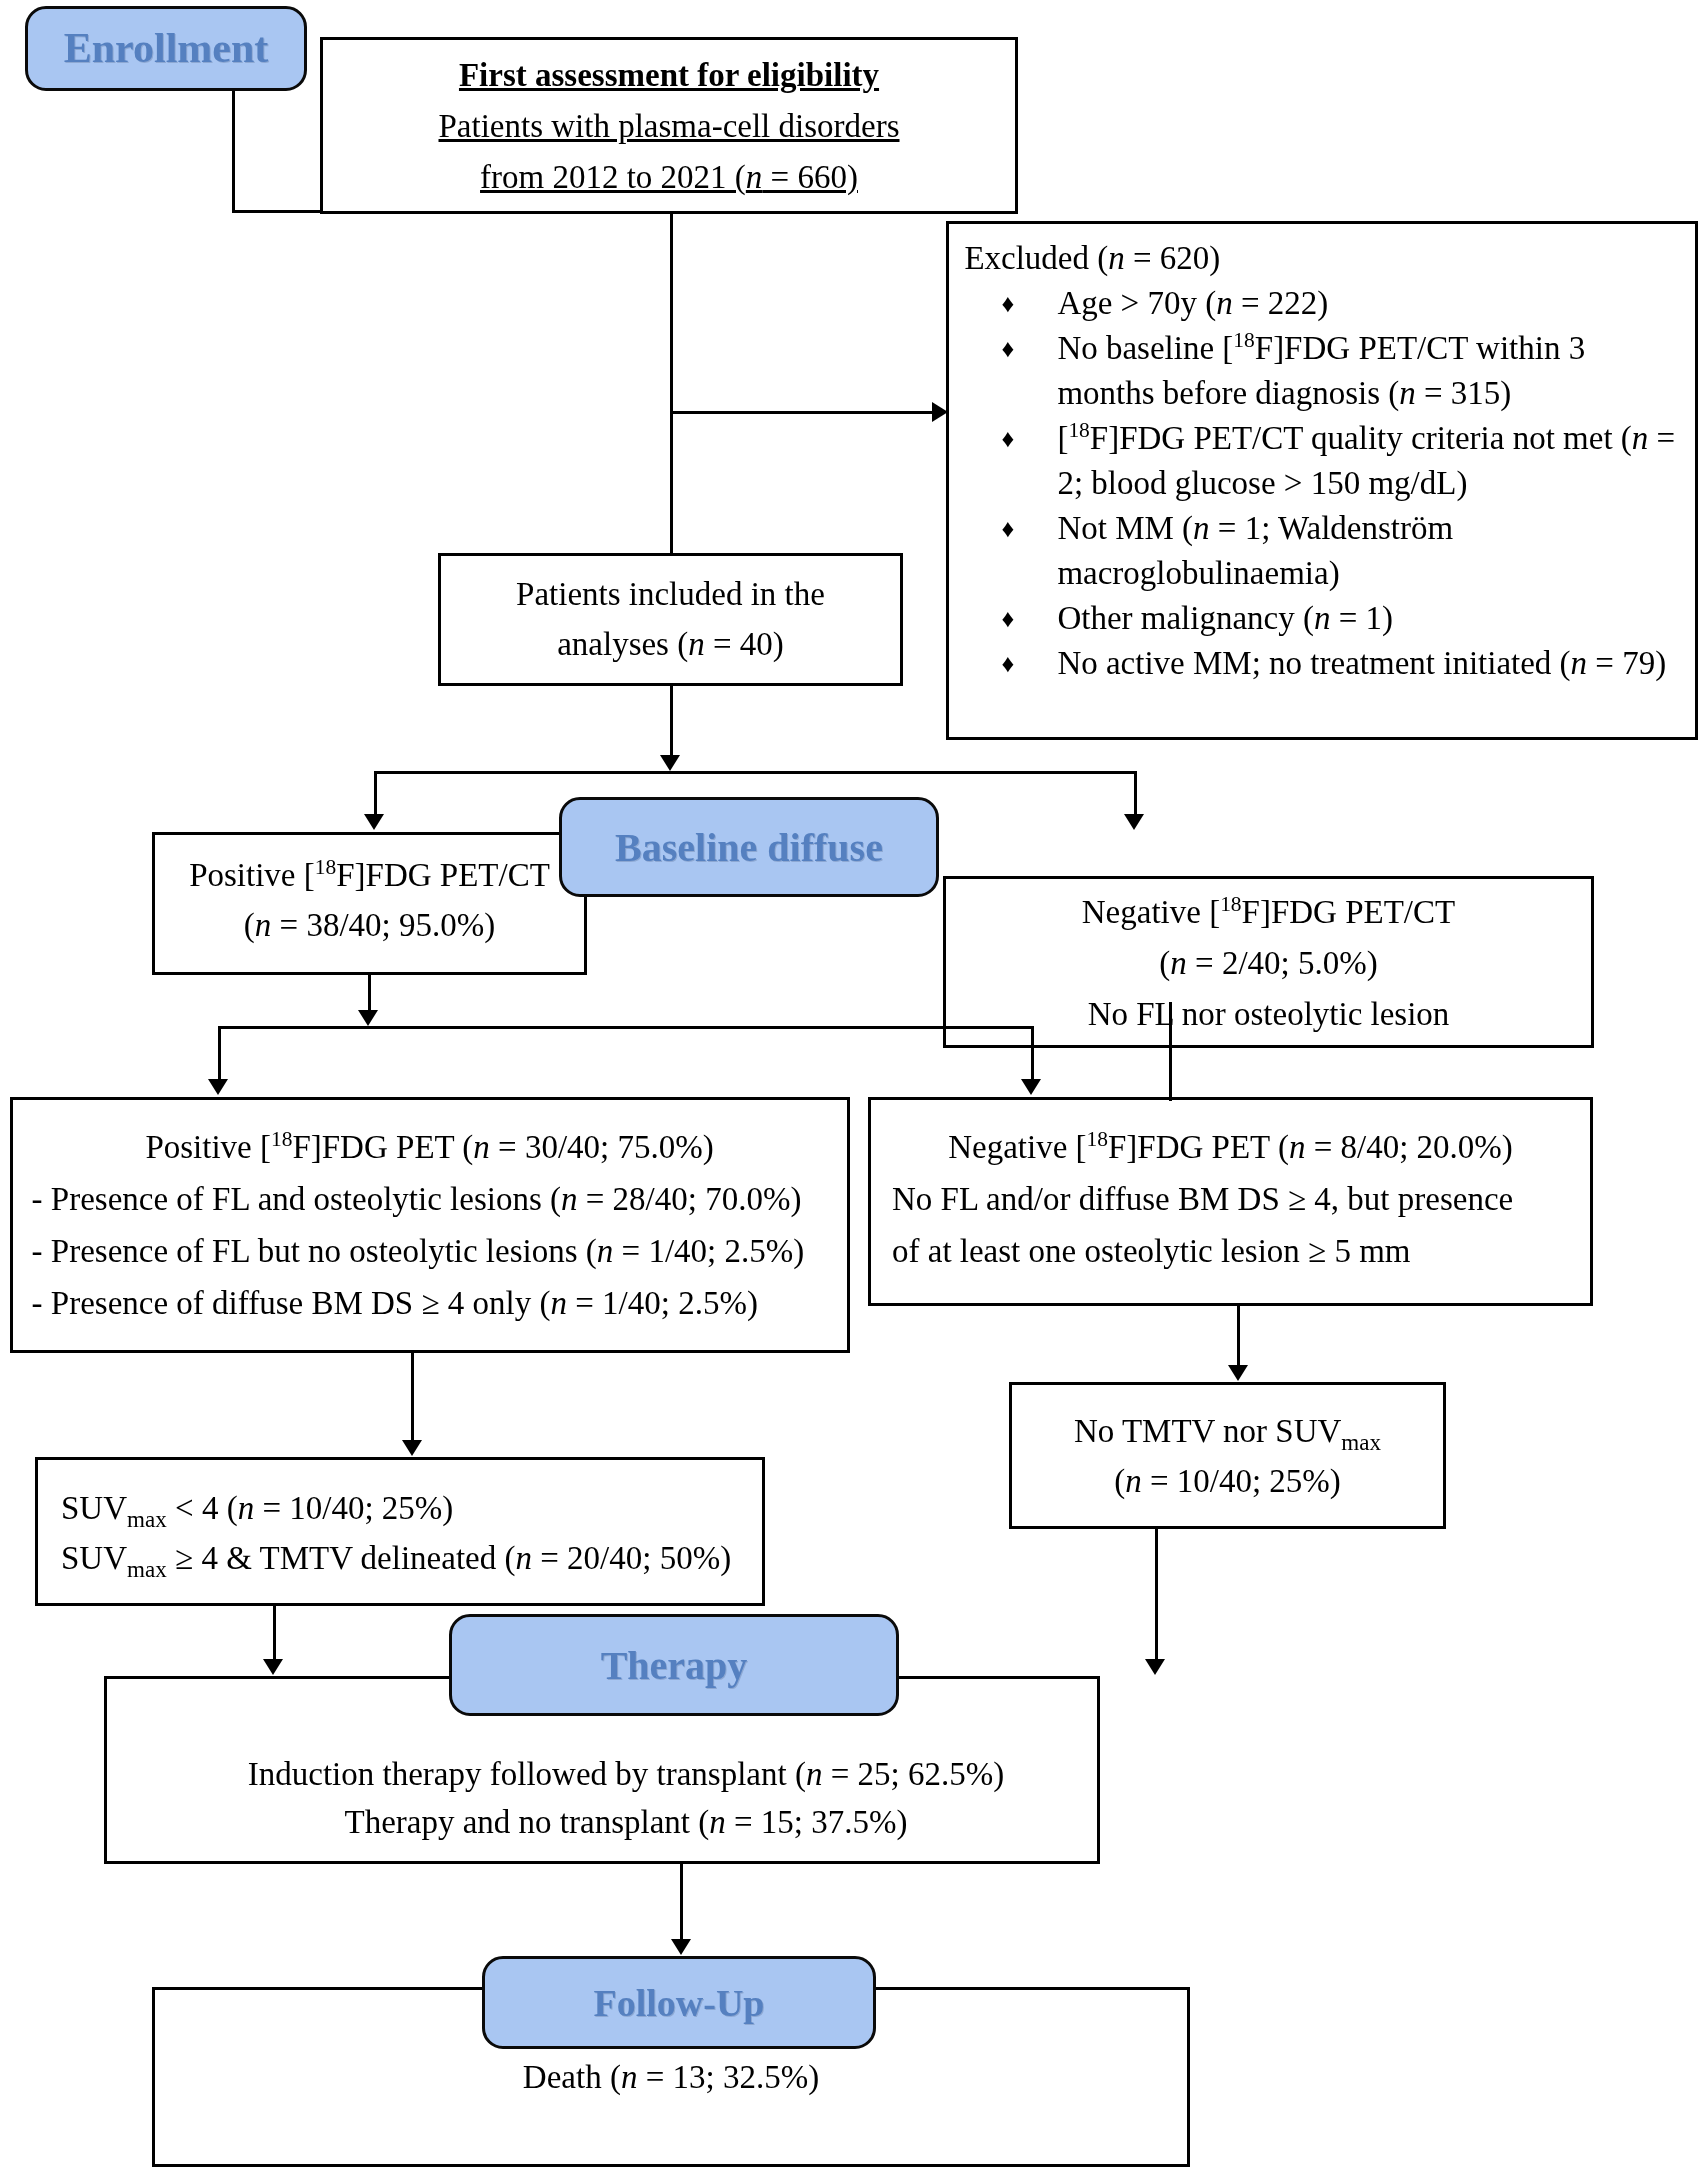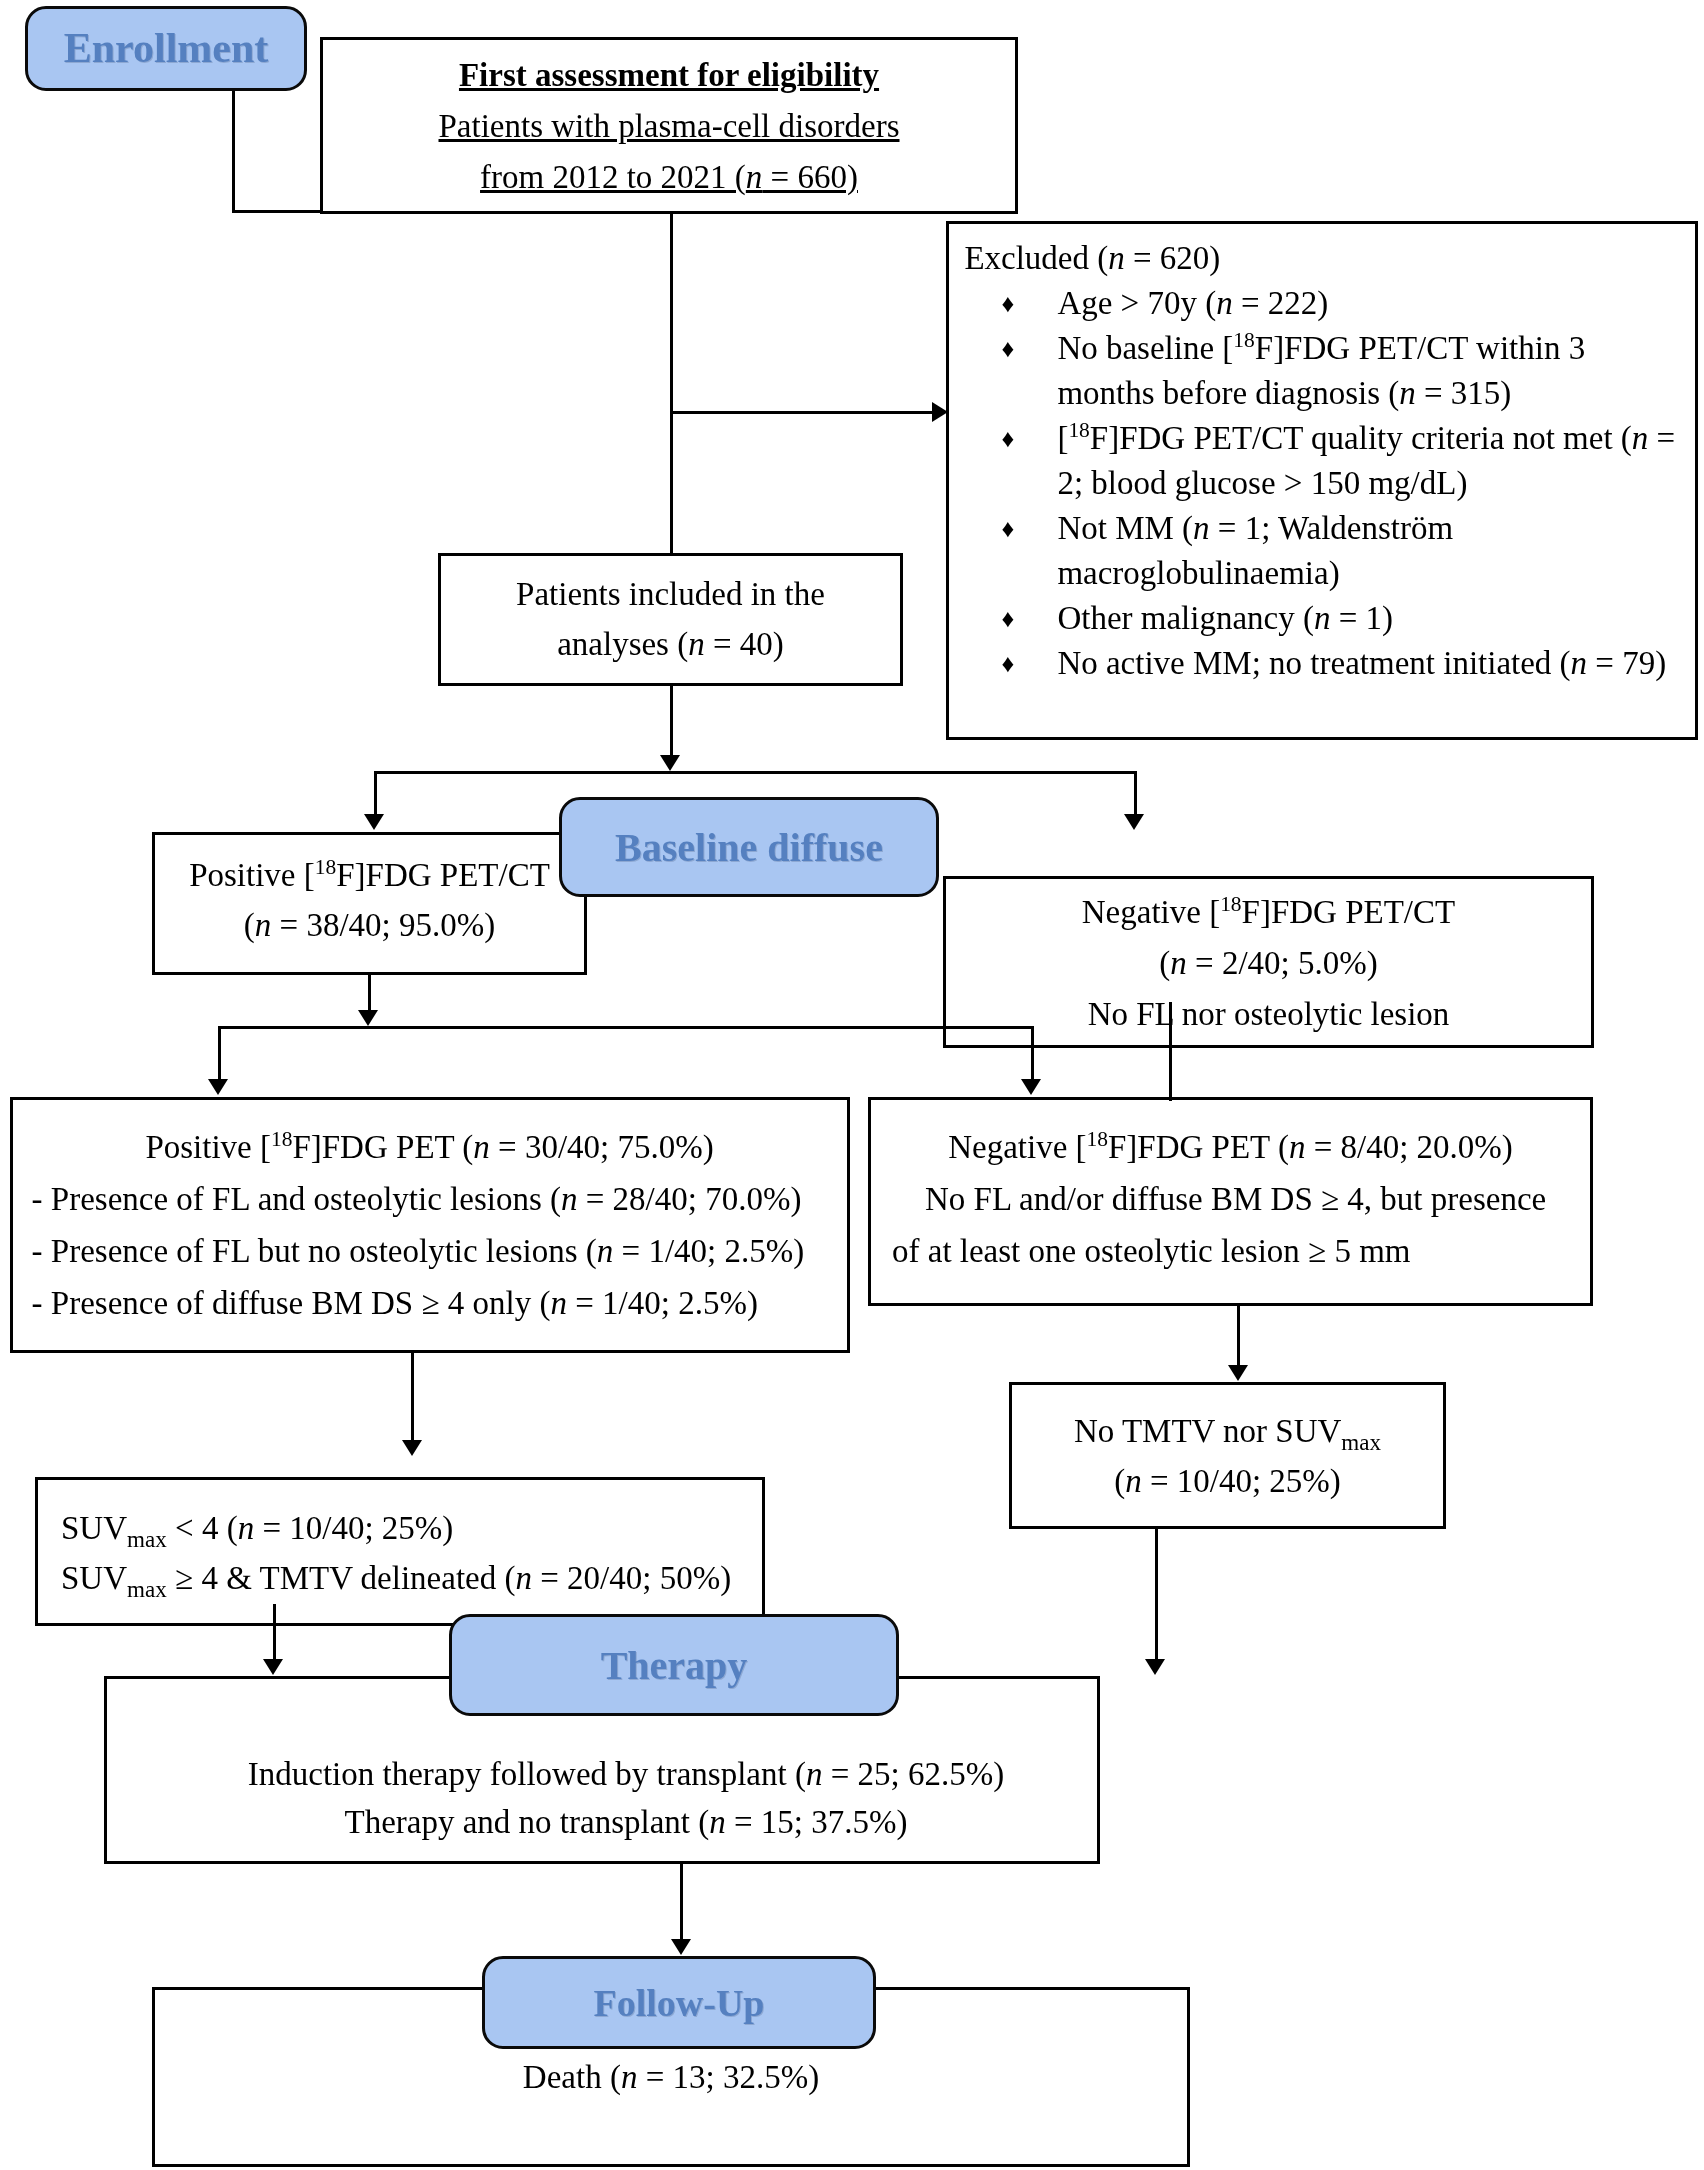--- a/index.html
+++ b/index.html
@@ -158,25 +158,25 @@
     <div class="center">Positive [<sup>18</sup>F]FDG PET (<i>n</i> = 30/40; 75.0%)</div>
     <div class="left-lines" style="padding-left:19px;">
       <div>- Presence of FL and osteolytic lesions (<i>n</i> = 28/40; 70.0%)</div>
       <div>- Presence of FL but no osteolytic lesions (<i>n</i> = 1/40; 2.5%)</div>
       <div>- Presence of diffuse BM DS ≥ 4 only (<i>n</i> = 1/40; 2.5%)</div>
     </div>
   </div>
 
   <div class="box" style="left:868px;top:1097px;width:725px;height:209px;padding-top:21px;line-height:52px;">
     <div class="center">Negative [<sup>18</sup>F]FDG PET (<i>n</i> = 8/40; 20.0%)</div>
-    <div style="padding-left:21px;margin-left:33px;">No FL and/or diffuse BM DS ≥ 4, but presence</div>
+    <div style="padding-left:21px;">No FL and/or diffuse BM DS ≥ 4, but presence</div>
     <div style="padding-left:21px;">of at least one osteolytic lesion ≥ 5 mm</div>
   </div>
 
-  <div class="box" style="left:35px;top:1457px;width:730px;height:149px;padding:23px 0 0 23px;margin-top:20px;">
+  <div class="box" style="left:35px;top:1457px;width:730px;height:149px;padding:23px 0 0 23px;">
     <div>SUV<sub>max</sub> &lt; 4 (<i>n</i> = 10/40; 25%)</div>
     <div>SUV<sub>max</sub> ≥ 4 &amp; TMTV delineated (<i>n</i> = 20/40; 50%)</div>
   </div>
 
   <div class="box center" style="left:1009px;top:1382px;width:437px;height:147px;padding-top:21px;">
     <div>No TMTV nor SUV<sub>max</sub></div>
     <div>(<i>n</i> = 10/40; 25%)</div>
   </div>
 
   <div class="box center" style="left:104px;top:1676px;width:996px;height:188px;padding-top:71px;line-height:48px;padding-left:48px;">

